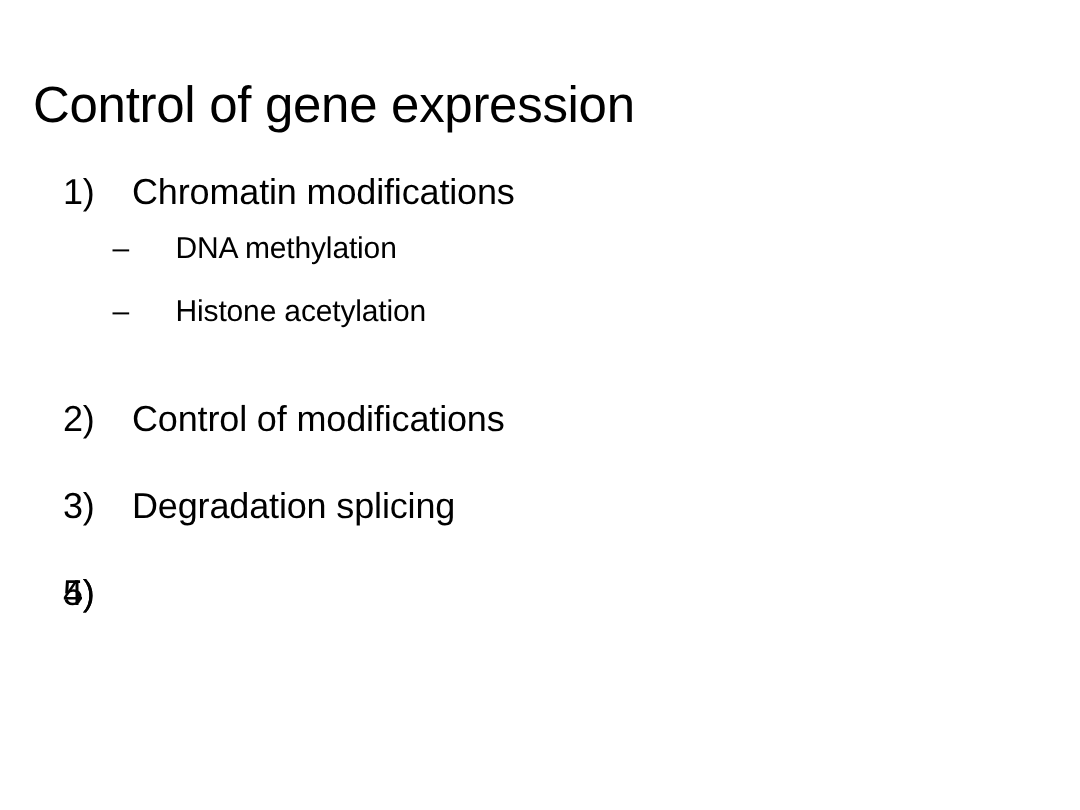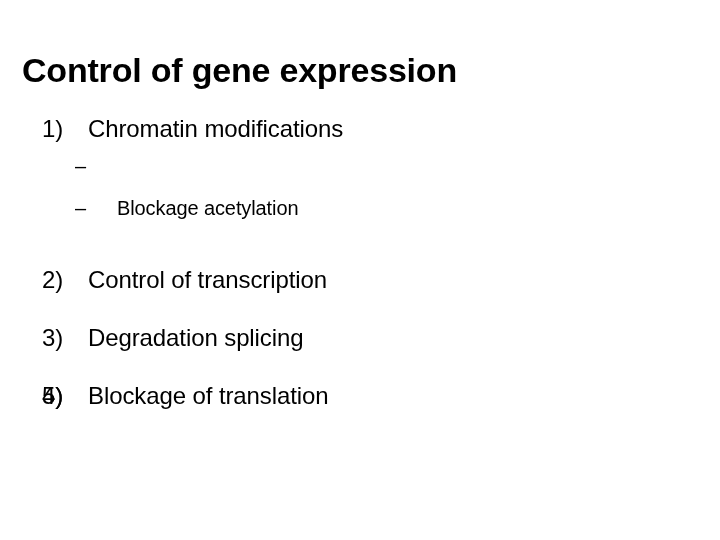--- a/index.html
+++ b/index.html
@@ -21,21 +21,21 @@
     height: 540px;
     background: #ffffff;
   }
 
   .slide-title {
     position: absolute;
     left: 22px;
     top: 50px;
     font-size: 34px;
     line-height: 40px;
-    font-weight: 700;
+    font-weight: 400;
     letter-spacing: -0.2px;
     white-space: nowrap;
     color: #000000;
   }
 
   .body-list {
     position: absolute;
     left: 0;
     top: 114px;
     width: 720px;
@@ -111,40 +111,40 @@
   <div class="body-list">
 
     <div class="num-item gap-after-1">
       <span class="marker">1)</span>
       <span class="item-text">Chromatin modifications</span>
     </div>
 
     <div class="sub-list">
       <div class="sub-item">
         <span class="dash">–</span>
+        <span class="sub-text">DNA methylation</span>
       </div>
       <div class="sub-item">
         <span class="dash">–</span>
-        <span class="sub-text">Blockage acetylation</span>
+        <span class="sub-text">Histone acetylation</span>
       </div>
     </div>
 
     <div class="num-item gap-block">
       <span class="marker">2)</span>
-      <span class="item-text">Control of transcription</span>
+      <span class="item-text">Control of modifications</span>
     </div>
 
     <div class="num-item gap-block">
       <span class="marker">3)</span>
       <span class="item-text">Degradation splicing</span>
     </div>
 
     <div class="num-item gap-block">
       <span class="marker">4)</span>
     </div>
 
     <div class="num-item gap-block">
       <span class="marker">5)</span>
-      <span class="item-text">Blockage of translation</span>
     </div>
 
   </div>
 </div>
 
 </body></html>

